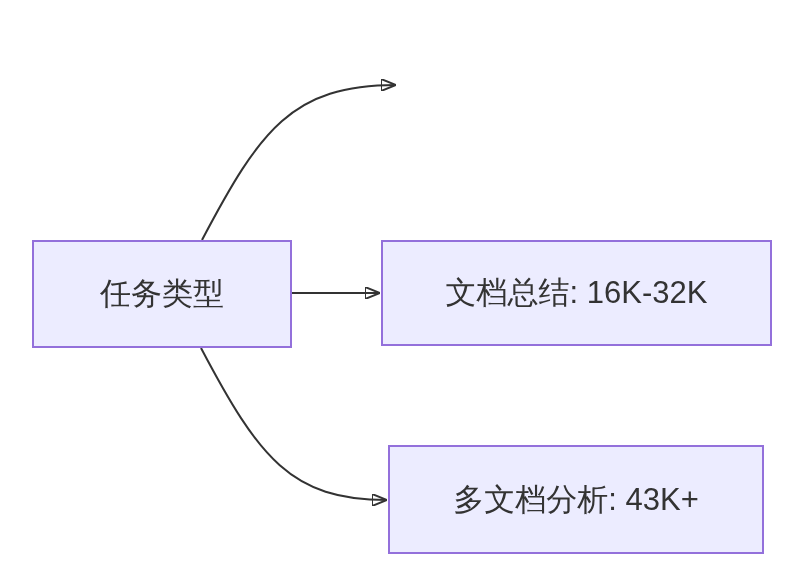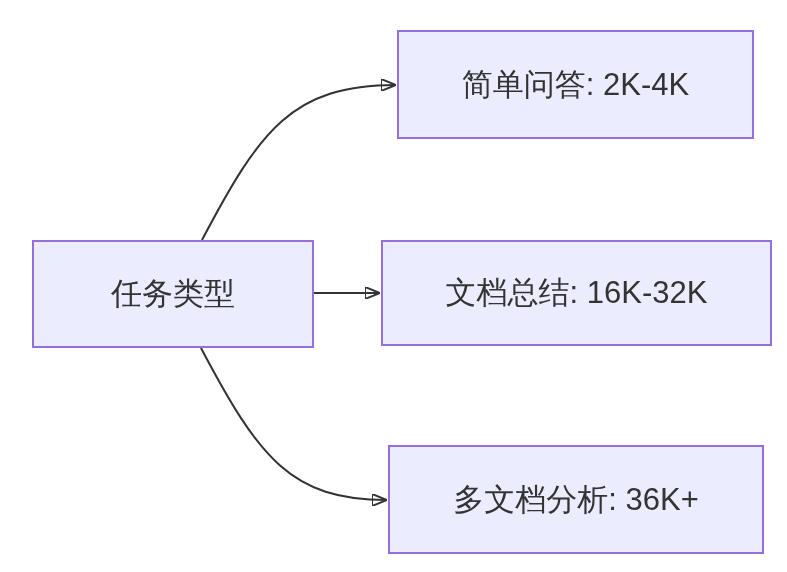--- a/index.html
+++ b/index.html
@@ -21,21 +21,21 @@
     background: var(--node-fill, #ECECFF);
     border: 2px solid var(--node-border, #9370DB);
     color: var(--text, #333333);
     display: flex;
     align-items: center;
     justify-content: center;
     font-size: 31px;
     line-height: 1.2;
     white-space: nowrap;
   }
-  #node-root   { left: 32px;  top: 240px; width: 282px; height: 108px; }
+  #node-root   { left: 32px;  top: 240px; width: 260px; height: 108px; }
   #node-branch-0 { left: 397px; top: 30px;  width: 357px; height: 109px; }
   #node-branch-1 { left: 381px; top: 240px; width: 391px; height: 106px; align-items: center; }
   #node-branch-2 { left: 388px; top: 445px; width: 376px; height: 109px; }
   #edges {
     position: absolute;
     left: 0;
     top: 0;
     pointer-events: none;
   }
   #edges path {
@@ -57,25 +57,22 @@
     </defs>
     <path d="M 202 240 C 260 130, 292 85, 396 85" marker-end="url(#arrowhead)"></path>
     <path d="M 282 293 L 380 293" marker-end="url(#arrowhead)"></path>
     <path d="M 201 348 C 259 458, 291 500, 387 500" marker-end="url(#arrowhead)"></path>
   </svg>
 
   <div id="node-root" class="node">
     <span>任务类型</span>
   </div>
 
-  <div id="node-branch-0" class="node">
-    <span>简单问答: 2K-4K</span>
-  </div>
 
   <div id="node-branch-1" class="node">
     <span>文档总结: 16K-32K</span>
   </div>
 
   <div id="node-branch-2" class="node">
-    <span>多文档分析: 36K+</span>
+    <span>多文档分析: 43K+</span>
   </div>
 
 </div>
 
 </body></html>

